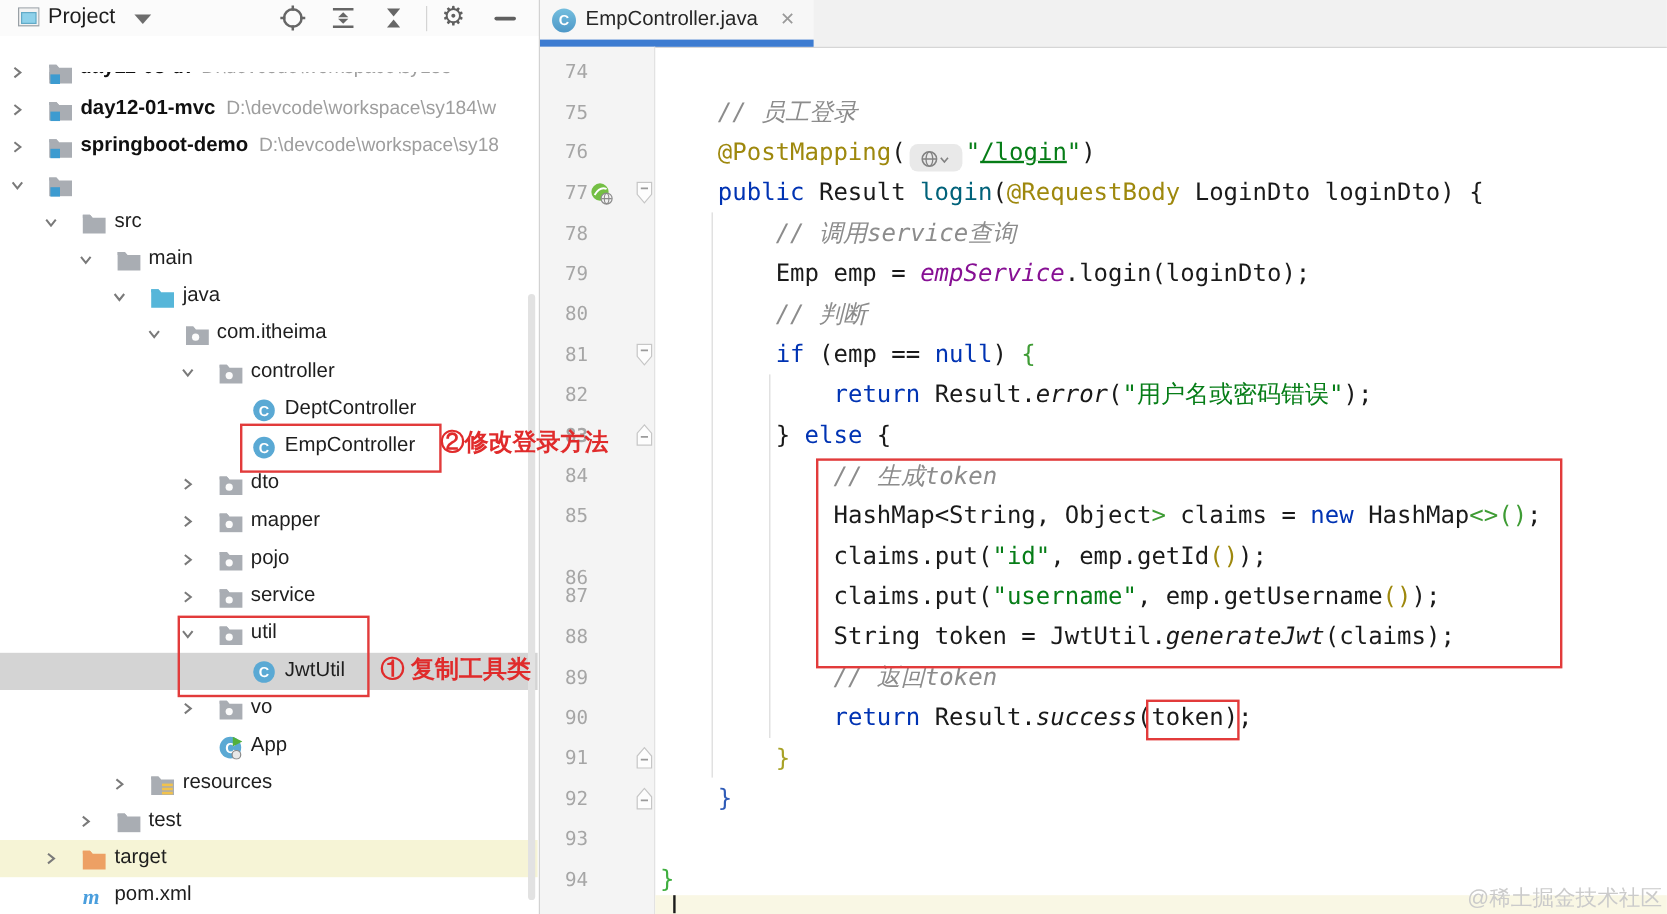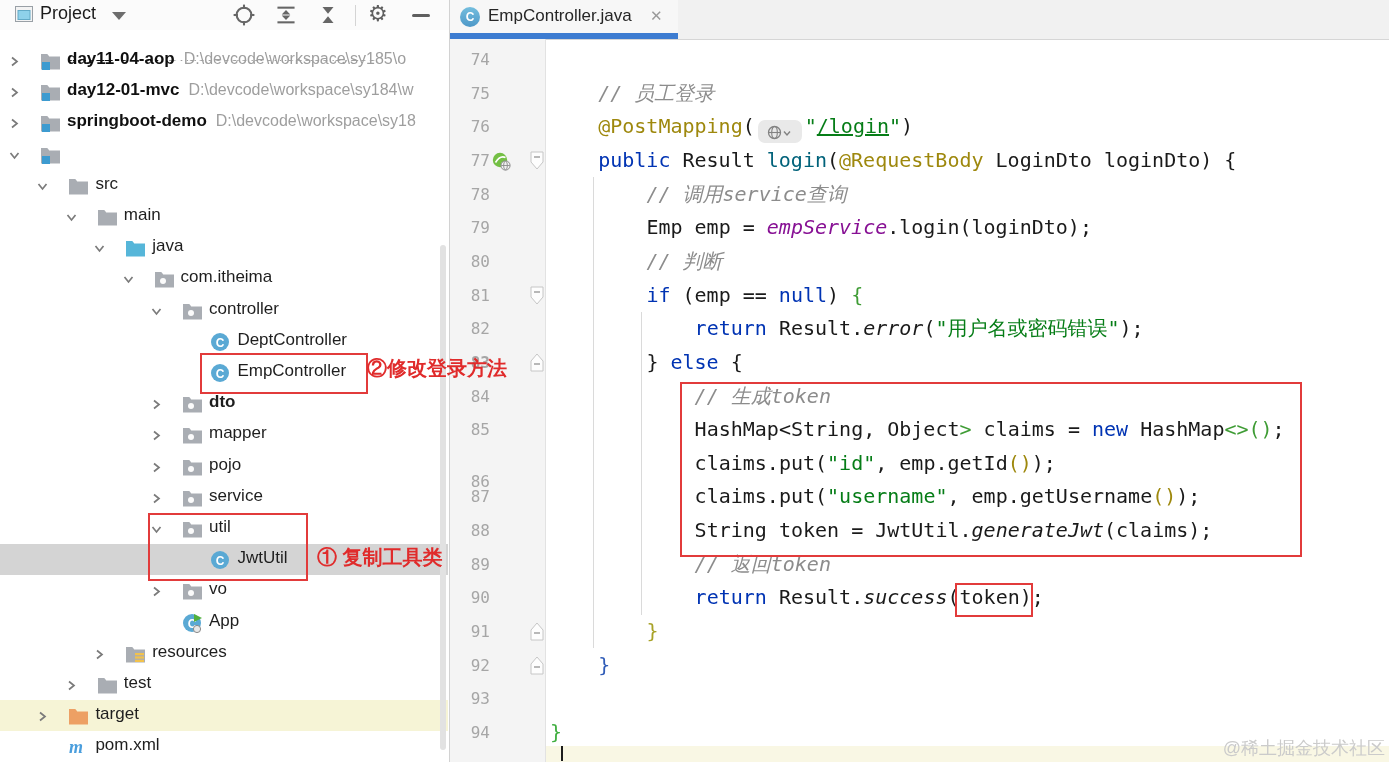--- a/index.html
+++ b/index.html
@@ -204,21 +204,20 @@
   <div id="tree-root">
       <div class="trow" style="top: 15px;">
         <span class="chev" style="left: 8px;"><svg width="13" height="13" viewBox="0 0 13 13">
             <polyline points="4,2.5 9,6.5 4,10.5" fill="none" stroke="#7a7a7a" stroke-width="1.7"></polyline>
           </svg></span>
         <span class="ticon" style="left: 40px;"><svg width="21" height="19" viewBox="0 0 21 19">
             <path d="M1 3 h6 l2.2 2.5 H20 v13 H1 z" fill="#a9adb3"></path>
             <path d="M1 3 h6 l2.2 2.5 H1 z" fill="#a9adb3"></path>
             <rect x="2" y="11" width="8" height="8" fill="#3d9bd0"></rect>
           </svg></span>
-        <span class="tname b" style="left: 67px;">day11-04-aop<span class="tpath">D:\devcode\workspace\sy185\o</span></span>
       </div>
       <div class="trow" style="top: 46.2px;">
         <span class="chev" style="left: 8px;"><svg width="13" height="13" viewBox="0 0 13 13">
             <polyline points="4,2.5 9,6.5 4,10.5" fill="none" stroke="#7a7a7a" stroke-width="1.7"></polyline>
           </svg></span>
         <span class="ticon" style="left: 40px;"><svg width="21" height="19" viewBox="0 0 21 19">
             <path d="M1 3 h6 l2.2 2.5 H20 v13 H1 z" fill="#a9adb3"></path>
             <path d="M1 3 h6 l2.2 2.5 H1 z" fill="#a9adb3"></path>
             <rect x="2" y="11" width="8" height="8" fill="#3d9bd0"></rect>
           </svg></span>
@@ -313,21 +312,21 @@
       </div>
       <div class="trow" style="top: 358.2px;">
         <span class="chev" style="left: 150px;"><svg width="13" height="13" viewBox="0 0 13 13">
             <polyline points="4,2.5 9,6.5 4,10.5" fill="none" stroke="#7a7a7a" stroke-width="1.7"></polyline>
           </svg></span>
         <span class="ticon" style="left: 182px;"><svg width="21" height="19" viewBox="0 0 21 19">
             <path d="M1 3 h6 l2.2 2.5 H20 v13 H1 z" fill="#a9adb3"></path>
             <path d="M1 3 h6 l2.2 2.5 H1 z" fill="#a9adb3"></path>
             <circle cx="9" cy="12" r="3" fill="#ffffff" opacity="0.95"></circle>
           </svg></span>
-        <span class="tname" style="left: 209px; font-weight: bold;">dto</span>
+        <span class="tname" style="left: 209px;">dto</span>
       </div>
       <div class="trow" style="top: 389.4px;">
         <span class="chev" style="left: 150px;"><svg width="13" height="13" viewBox="0 0 13 13">
             <polyline points="4,2.5 9,6.5 4,10.5" fill="none" stroke="#7a7a7a" stroke-width="1.7"></polyline>
           </svg></span>
         <span class="ticon" style="left: 182px;"><svg width="21" height="19" viewBox="0 0 21 19">
             <path d="M1 3 h6 l2.2 2.5 H20 v13 H1 z" fill="#a9adb3"></path>
             <path d="M1 3 h6 l2.2 2.5 H1 z" fill="#a9adb3"></path>
             <circle cx="9" cy="12" r="3" fill="#ffffff" opacity="0.95"></circle>
           </svg></span>

